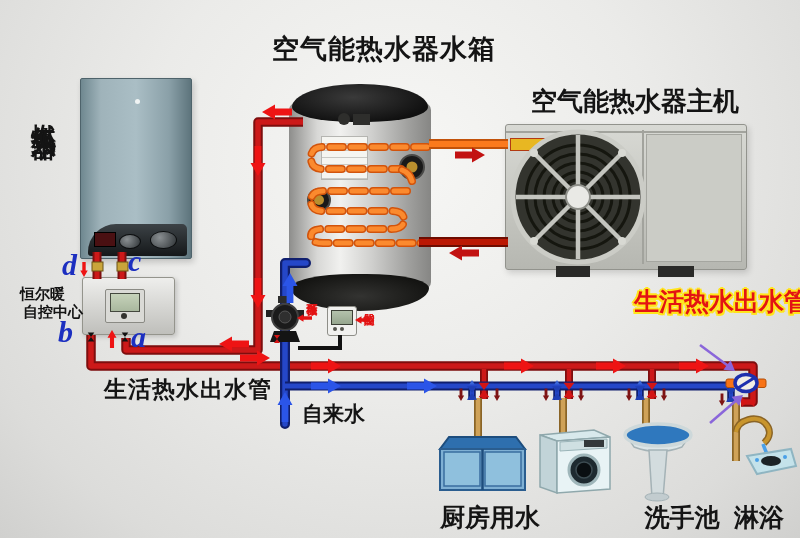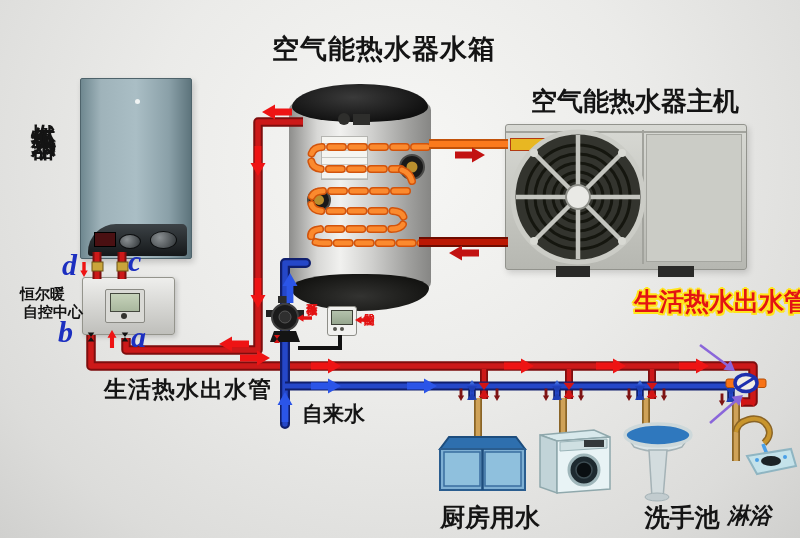--- a/index.html
+++ b/index.html
@@ -319,14 +319,14 @@
 
   <div class="redsmall vert" style="left:306px;top:295px;height:52px;">微循环泵</div>
   <div class="redsmall vert" style="left:363px;top:305px;height:40px;">控制器</div>
 
   <div class="outlined" style="left:634px;top:287px;width:160px;font-size:25px;text-align:center;line-height:28px;">
     <div>生活热水出水管</div>
   </div>
 
   <div class="lbl" style="left:430px;top:501px;width:110px;font-size:25px;text-align:right;">厨房用水</div>
   <div class="lbl" style="left:618px;top:501px;width:100px;font-size:25px;text-align:center;margin-left:14px;">洗手池</div>
-  <div class="lbl" style="left:714px;top:501px;width:70px;font-size:22px;text-align:center;font-style:italic;">淋浴</div>
+  <div class="lbl" style="left:714px;top:501px;width:70px;font-size:25px;text-align:right;">淋浴</div>
 </div>
 
 </body></html>

